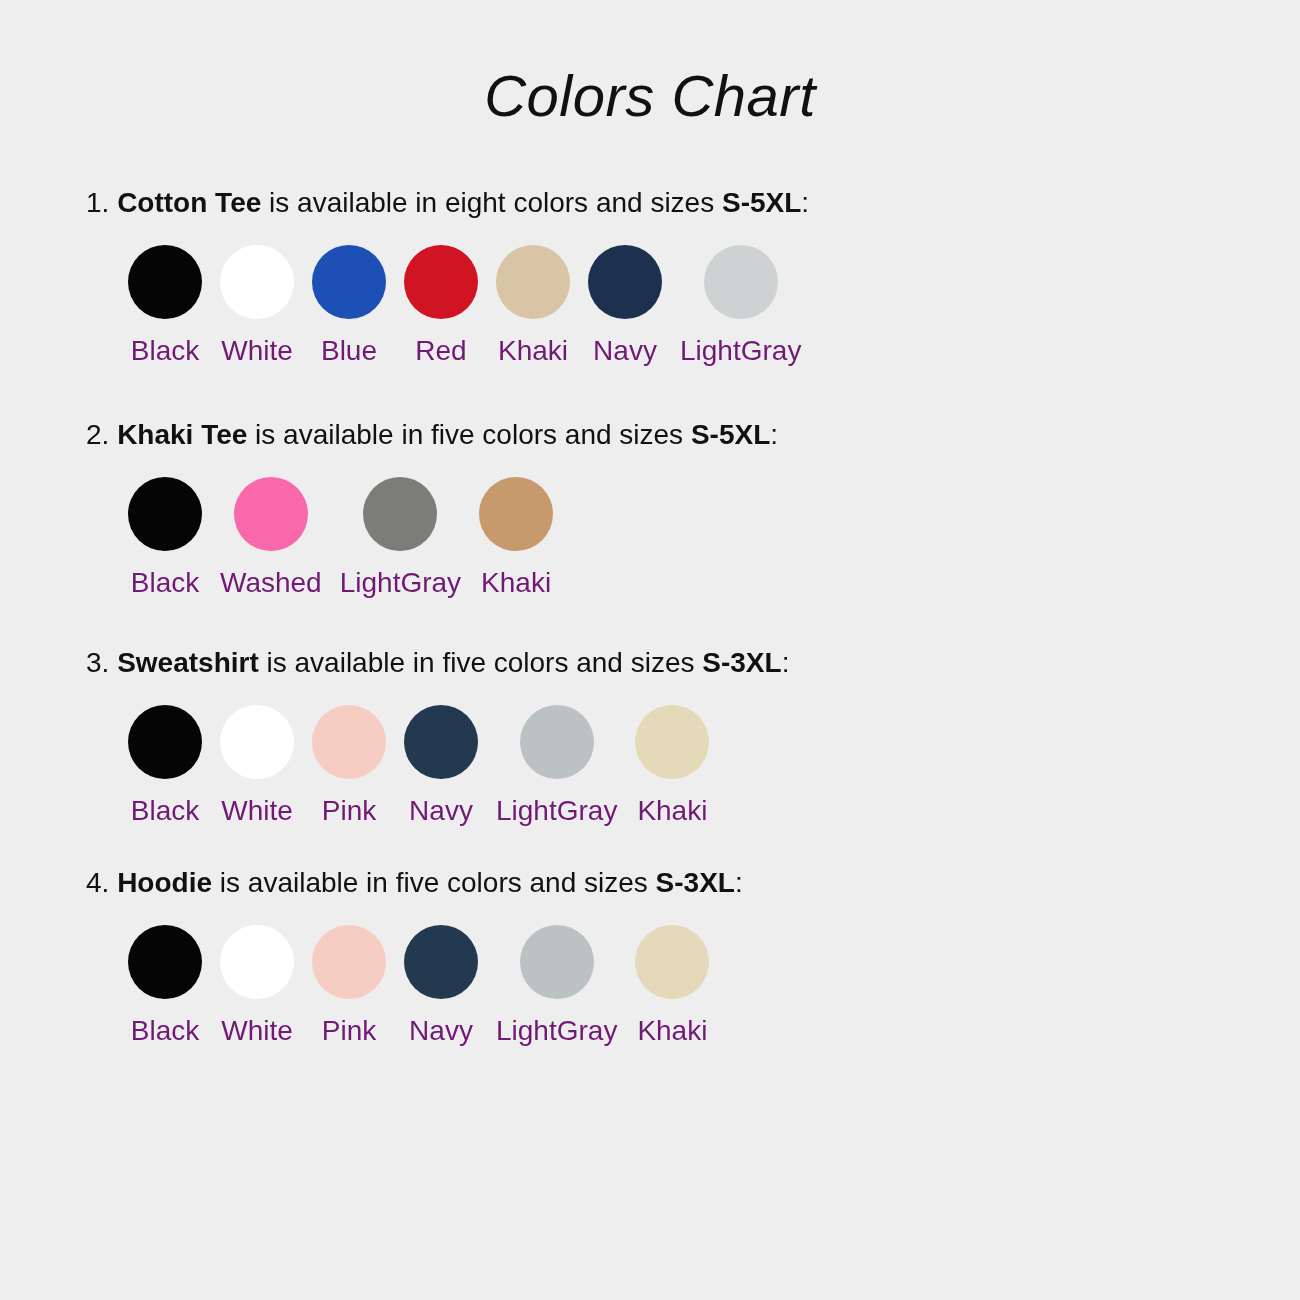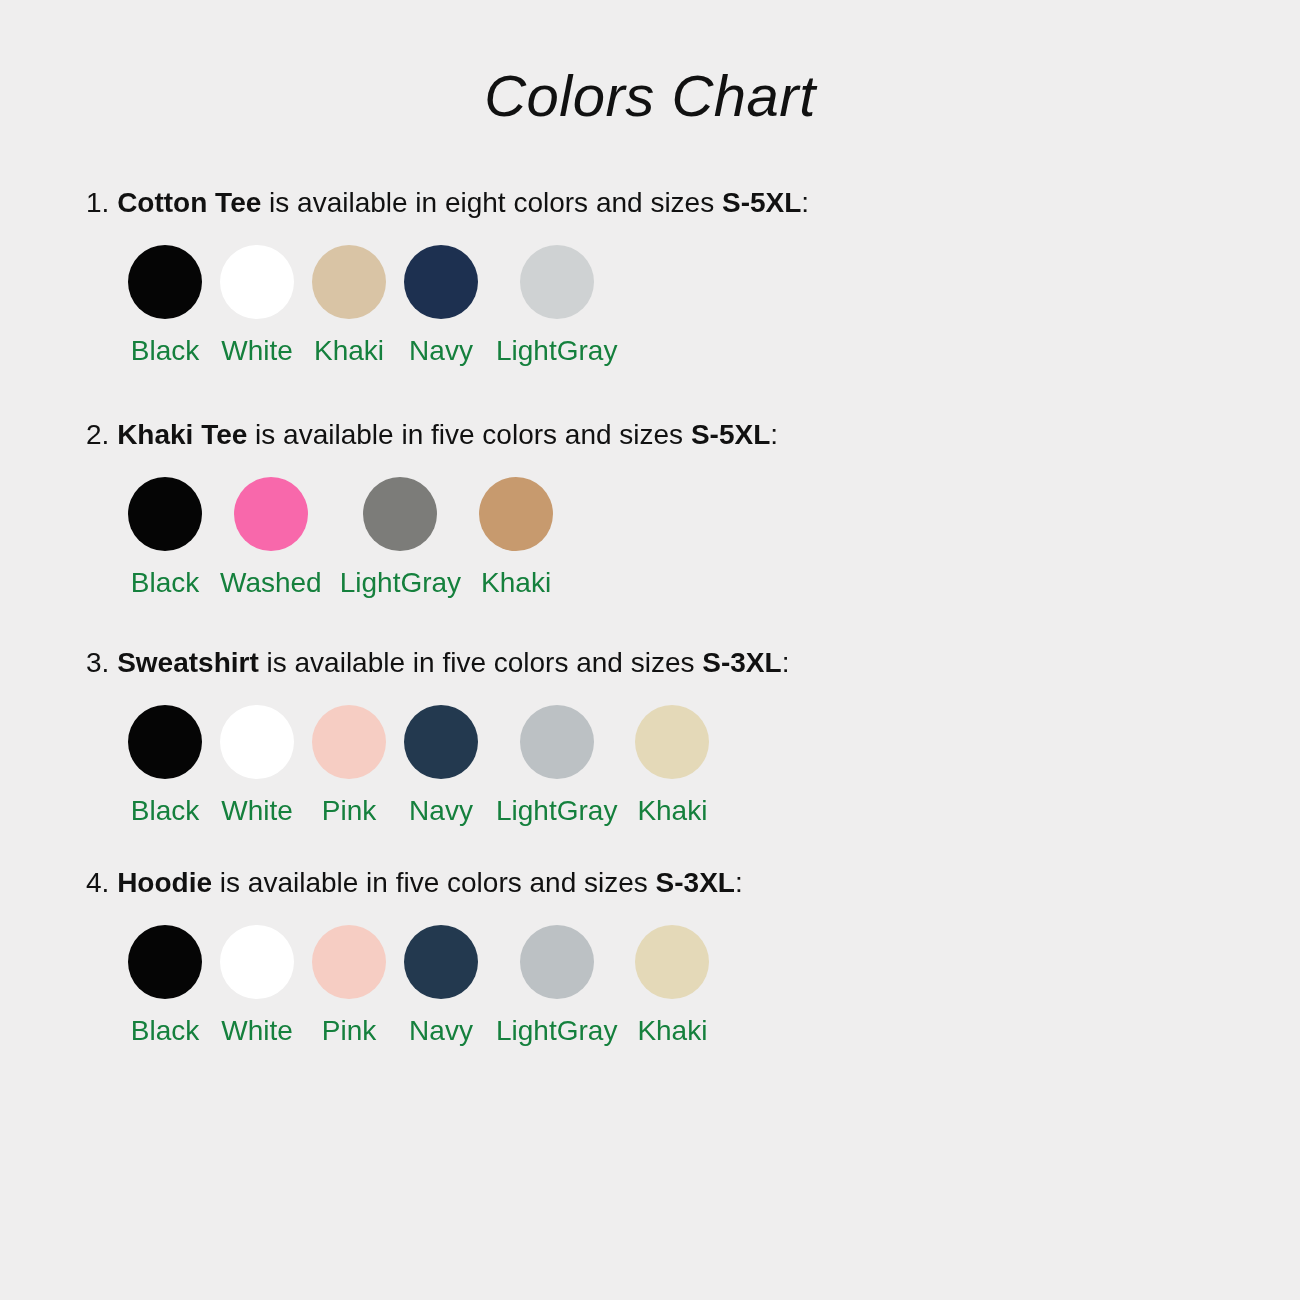--- a/index.html
+++ b/index.html
@@ -69,21 +69,21 @@
   }
   .swatch-dot {
     width: 74px;
     height: 74px;
     border-radius: 50%;
     display: block;
   }
   .swatch-label {
     margin-top: 16px;
     font-size: 28px;
-    color: #15803d;
+    color: #701a75;
     white-space: nowrap;
     text-align: center;
   }
 </style>
 </head>
 <body>
 
 <div class="page">
 
   <h1 class="chart-title">Colors Chart</h1>
@@ -96,20 +96,28 @@
     <div class="swatch-row">
       <div class="swatch-item">
         <span class="swatch-dot" style="background:#050505"></span>
         <span class="swatch-label">Black</span>
       </div>
       <div class="swatch-item">
         <span class="swatch-dot" style="background:#ffffff"></span>
         <span class="swatch-label">White</span>
       </div>
       <div class="swatch-item">
+        <span class="swatch-dot" style="background:#1d50b5"></span>
+        <span class="swatch-label">Blue</span>
+      </div>
+      <div class="swatch-item">
+        <span class="swatch-dot" style="background:#d01424"></span>
+        <span class="swatch-label">Red</span>
+      </div>
+      <div class="swatch-item">
         <span class="swatch-dot" style="background:#d9c4a5"></span>
         <span class="swatch-label">Khaki</span>
       </div>
       <div class="swatch-item">
         <span class="swatch-dot" style="background:#1d3050"></span>
         <span class="swatch-label">Navy</span>
       </div>
       <div class="swatch-item">
         <span class="swatch-dot" style="background:#cfd2d3"></span>
         <span class="swatch-label">LightGray</span>

